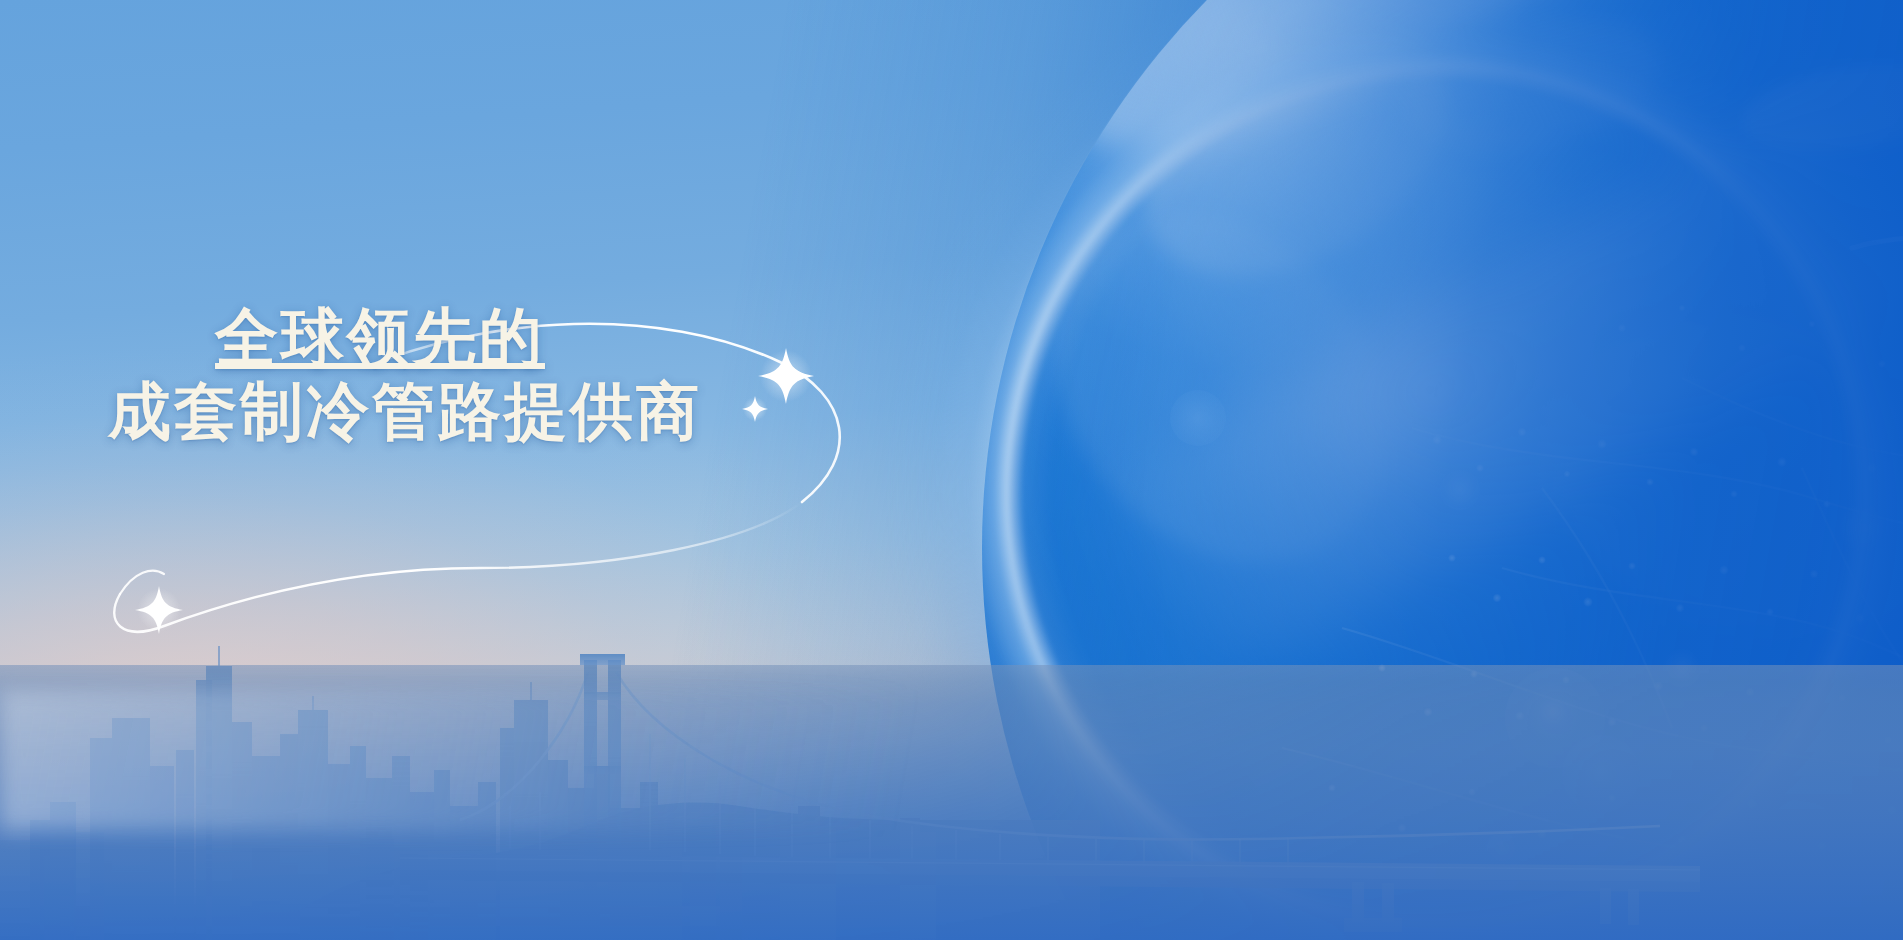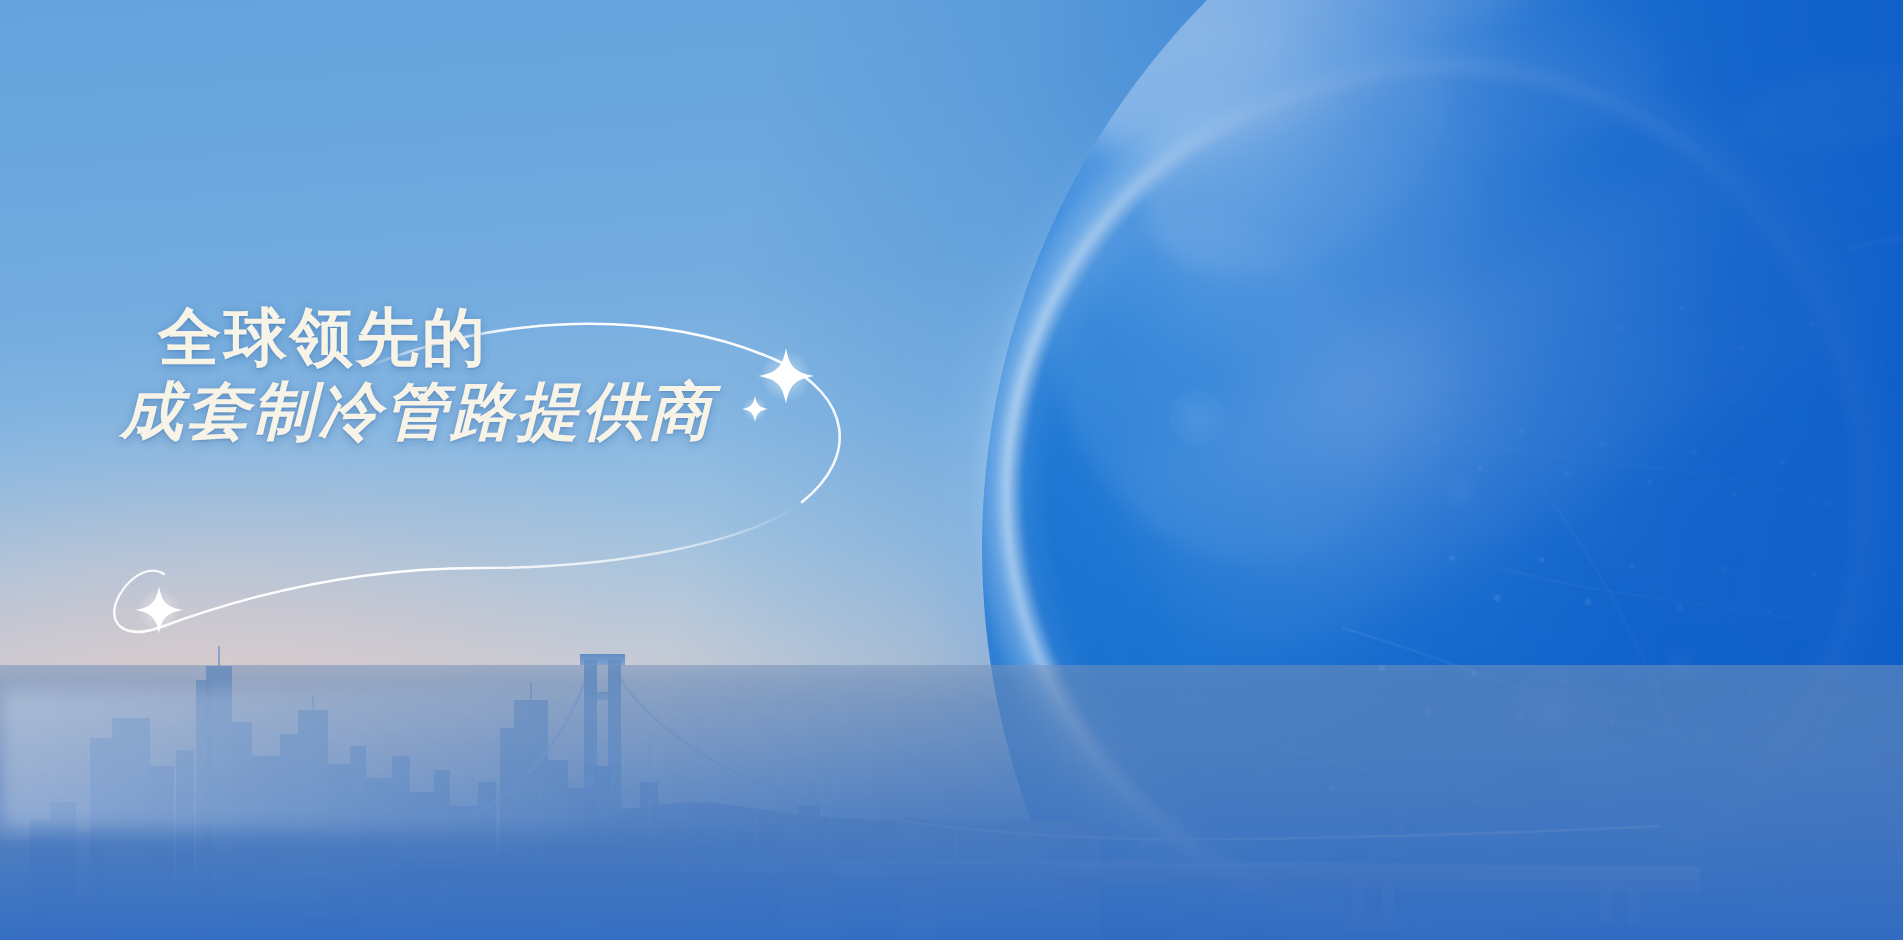--- a/index.html
+++ b/index.html
@@ -262,22 +262,22 @@
     font-size: 63px;
     line-height: 74px;
     font-weight: 700;
     letter-spacing: 3px;
     color: #f7f3e6;
     text-shadow:
       0 2px 10px rgba(18,70,140,0.30),
       0 1px 2px rgba(18,70,140,0.20);
     white-space: nowrap;
   }
-  .headline-line.l1 { margin-left: 54px; }
-  .headline-line.l2 { margin-left: 16px; font-style: italic; }
+  .headline-line.l1 { margin-left: 111px; text-decoration: underline; }
+  .headline-line.l2 { margin-left: 4px; }
 
   
   .swoosh-svg {
     position: absolute;
     left: 60px;
     top: 250px;
     width: 840px;
     height: 420px;
     z-index: 35;
     pointer-events: none;

